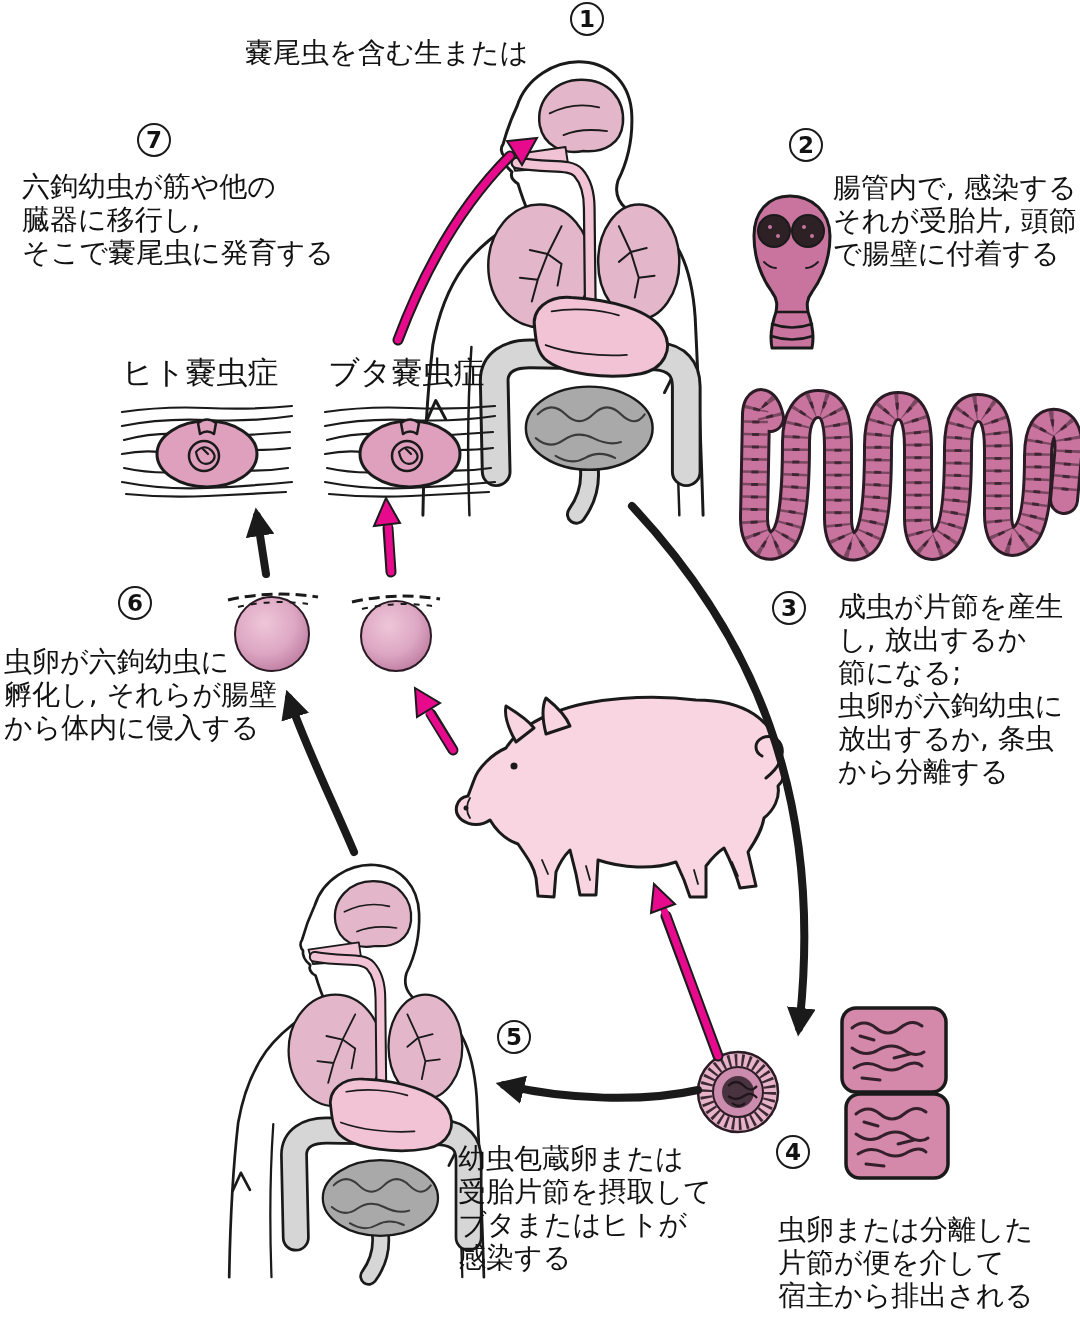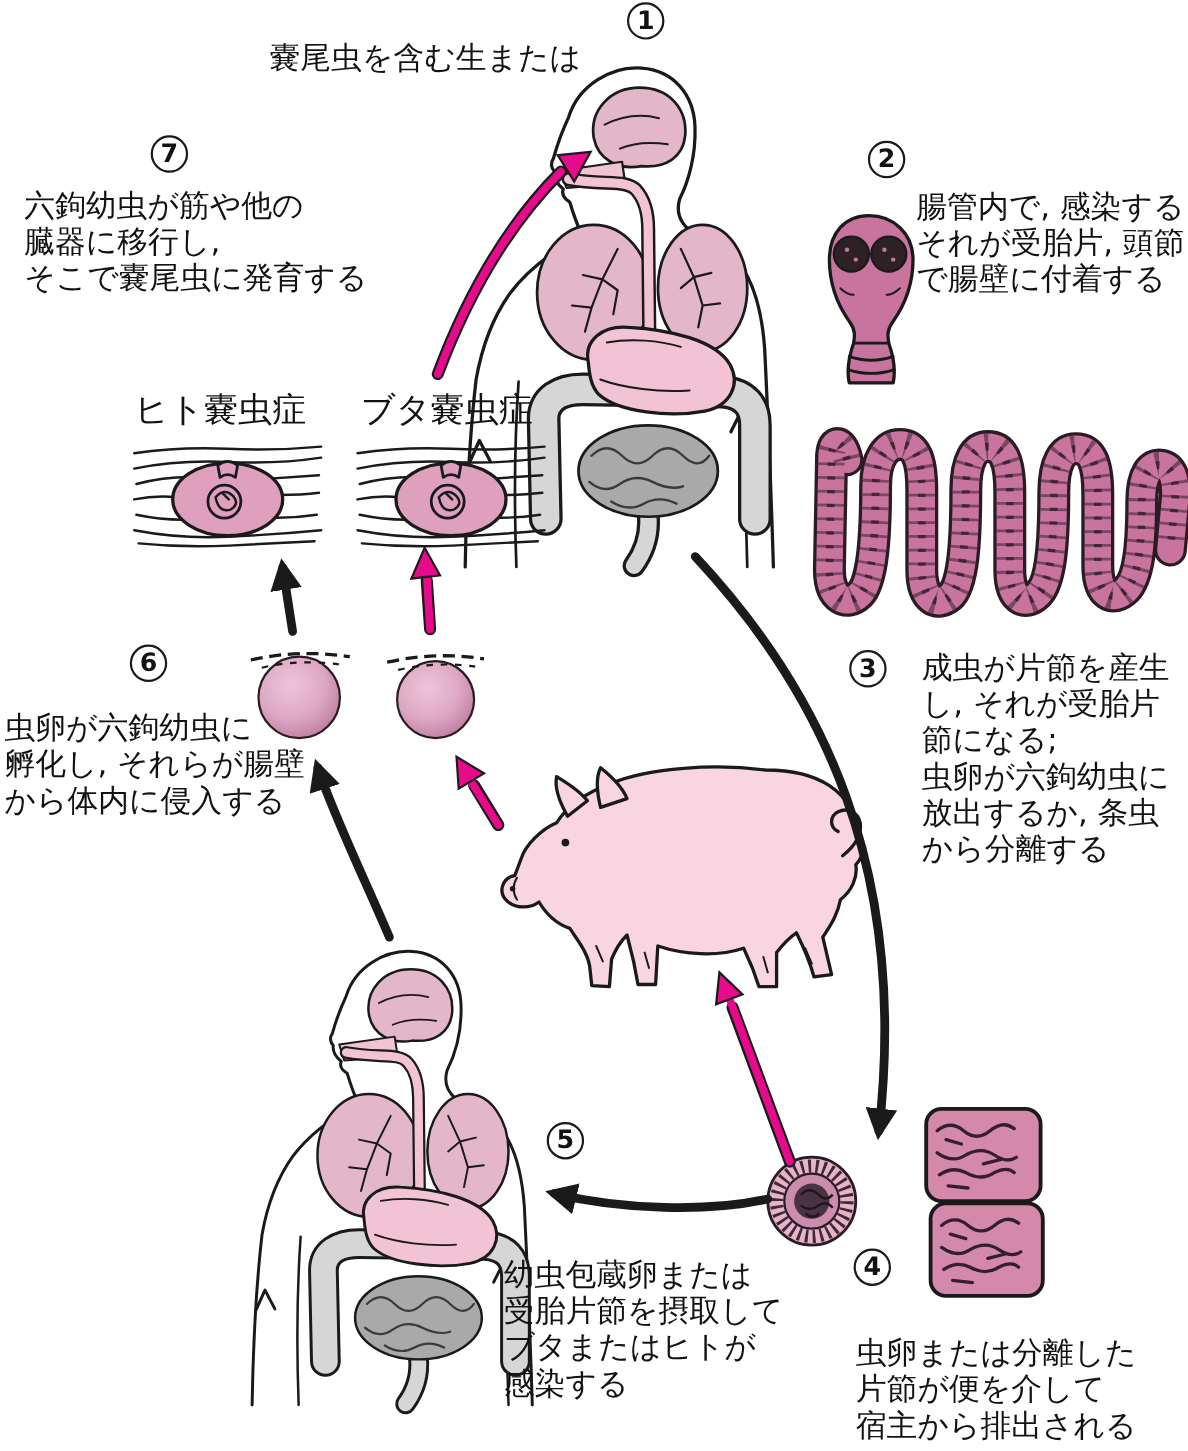--- a/index.html
+++ b/index.html
@@ -218,21 +218,21 @@
   </div>
 
   <div class="step-text" style="left:833px;top:171px">
     <div>腸管内で, 感染する</div>
     <div>それが受胎片, 頭節</div>
     <div>で腸壁に付着する</div>
   </div>
 
   <div class="step-text" style="left:838px;top:590px">
     <div>成虫が片節を産生</div>
-    <div>し, それが受胎片</div>
+    <div>し, 放出するか</div>
     <div>節になる;</div>
     <div>虫卵が六鉤幼虫に</div>
     <div>放出するか, 条虫</div>
     <div>から分離する</div>
   </div>
 
   <div class="step-text" style="left:778px;top:1213px">
     <div>虫卵または分離した</div>
     <div>片節が便を介して</div>
     <div>宿主から排出される</div>

